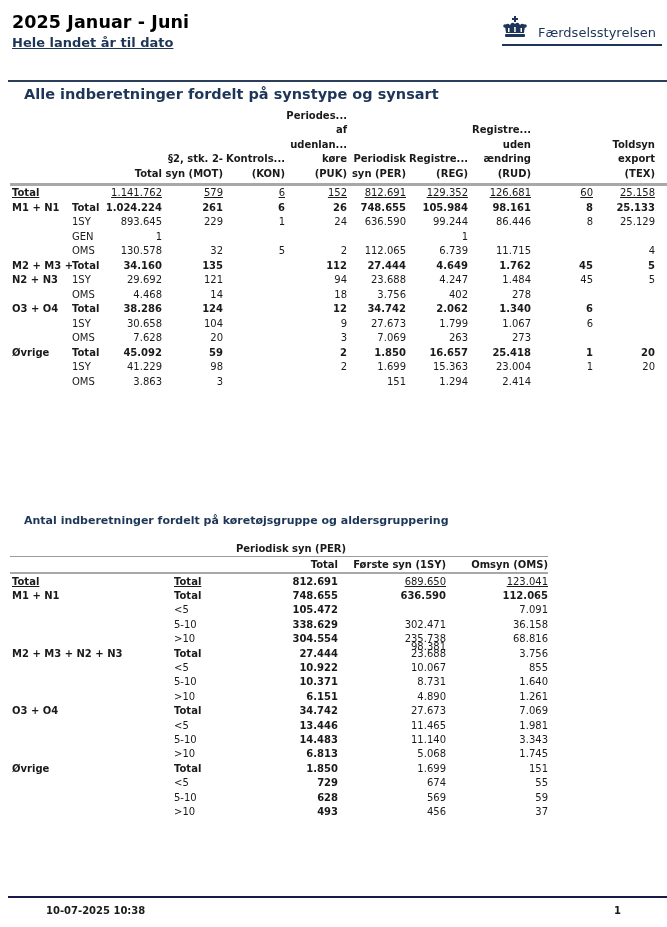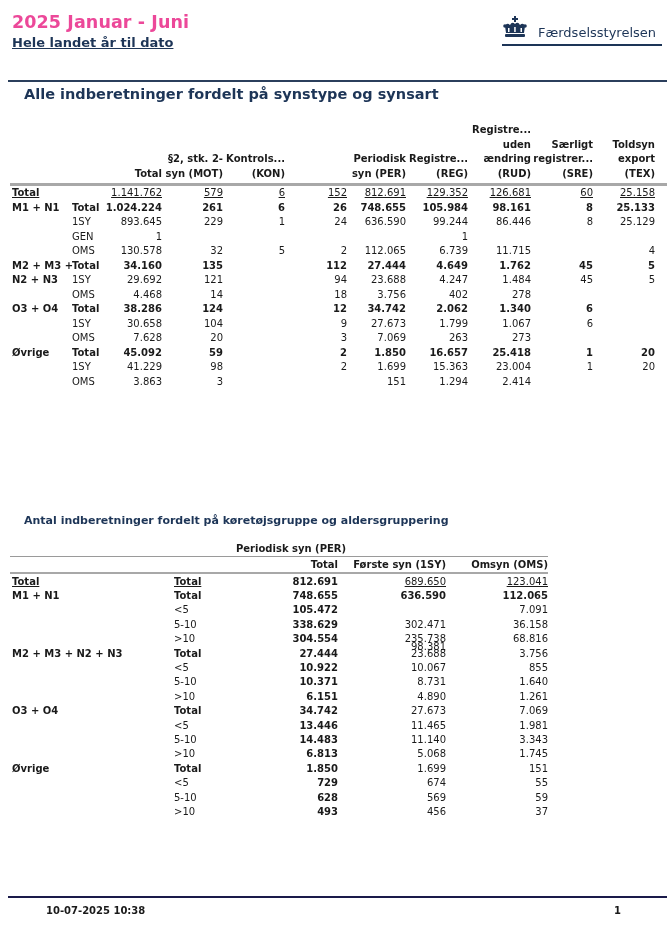--- a/index.html
+++ b/index.html
@@ -1,19 +1,19 @@
 <!DOCTYPE html>
 <html><head>
 <meta charset="utf-8">
 <style>
   * { margin: 0; padding: 0; box-sizing: border-box; }
   html, body { width: 667px; height: 927px; background: #ffffff; overflow: hidden; }
   body { position: relative; font-family: "DejaVu Sans", sans-serif; color: #1a1a1a; }
 
-  .title { position: absolute; left: 12px; top: 12px; font-family: "DejaVu Sans", sans-serif; font-weight: bold; font-size: 17.5px; color: #ec4899; letter-spacing: 0.1px; }
+  .title { position: absolute; left: 12px; top: 12px; font-family: "DejaVu Sans", sans-serif; font-weight: bold; font-size: 17.5px; color: #000000; letter-spacing: 0.1px; }
   .subtitle { position: absolute; left: 12px; top: 35px; font-size: 13px; font-weight: bold; color: #1d3557; text-decoration: underline; }
 
   .logo { position: absolute; left: 502px; top: 14px; width: 160px; height: 32px; }
   .logo-text { position: absolute; left: 36px; top: 11px; font-size: 13px; color: #1d3557; white-space: nowrap; font-family: "DejaVu Sans", sans-serif; }
   .logo-crown { position: absolute; left: 0; top: 2px; width: 26px; height: 24px; }
   .logo-line { position: absolute; left: 0; top: 30px; width: 160px; height: 2px; background: #1d3557; }
 
   .rule-top { position: absolute; left: 8px; top: 80px; width: 659px; height: 2px; background: #2b3f5c; }
 
   .section-title { position: absolute; font-weight: bold; font-size: 14.5px; color: #1d3557; white-space: nowrap; }
@@ -81,38 +81,40 @@
       <div>Total</div>
     </div>
     <div class="hdr" style="right: 444px; top: 152px;">
       <div>§2, stk. 2-</div>
       <div>syn (MOT)</div>
     </div>
     <div class="hdr" style="right: 382px; top: 152px;">
       <div>Kontrols...</div>
       <div>(KON)</div>
     </div>
+    <div class="hdr" style="right: 320px; top: 108.5px;">
+      <div>Periodes...</div>
+      <div>af</div>
+      <div>udenlan...</div>
+      <div>køre</div>
+      <div>(PUK)</div>
+    </div>
     <div class="hdr" style="right: 261px; top: 152px;">
       <div>Periodisk</div>
       <div>syn (PER)</div>
     </div>
     <div class="hdr" style="right: 199px; top: 152px;">
       <div>Registre...</div>
       <div>(REG)</div>
     </div>
     <div class="hdr" style="right: 136px; top: 123px;">
       <div>Registre...</div>
       <div>uden</div>
       <div>ændring</div>
       <div>(RUD)</div>
-    </div>
-    <div class="hdr" style="right: 74px; top: 137.5px;">
-      <div>Særligt</div>
-      <div>registrer...</div>
-      <div>(SRE)</div>
     </div>
     <div class="hdr" style="right: 12px; top: 137.5px;">
       <div>Toldsyn</div>
       <div>export</div>
       <div>(TEX)</div>
     </div>
     <div class="hrule"></div>
     <div class="row" style="top: 185px;">
       <div class="grp u">Total</div>
       <div class="cell u" style="right: 505px;">1.141.762</div>

